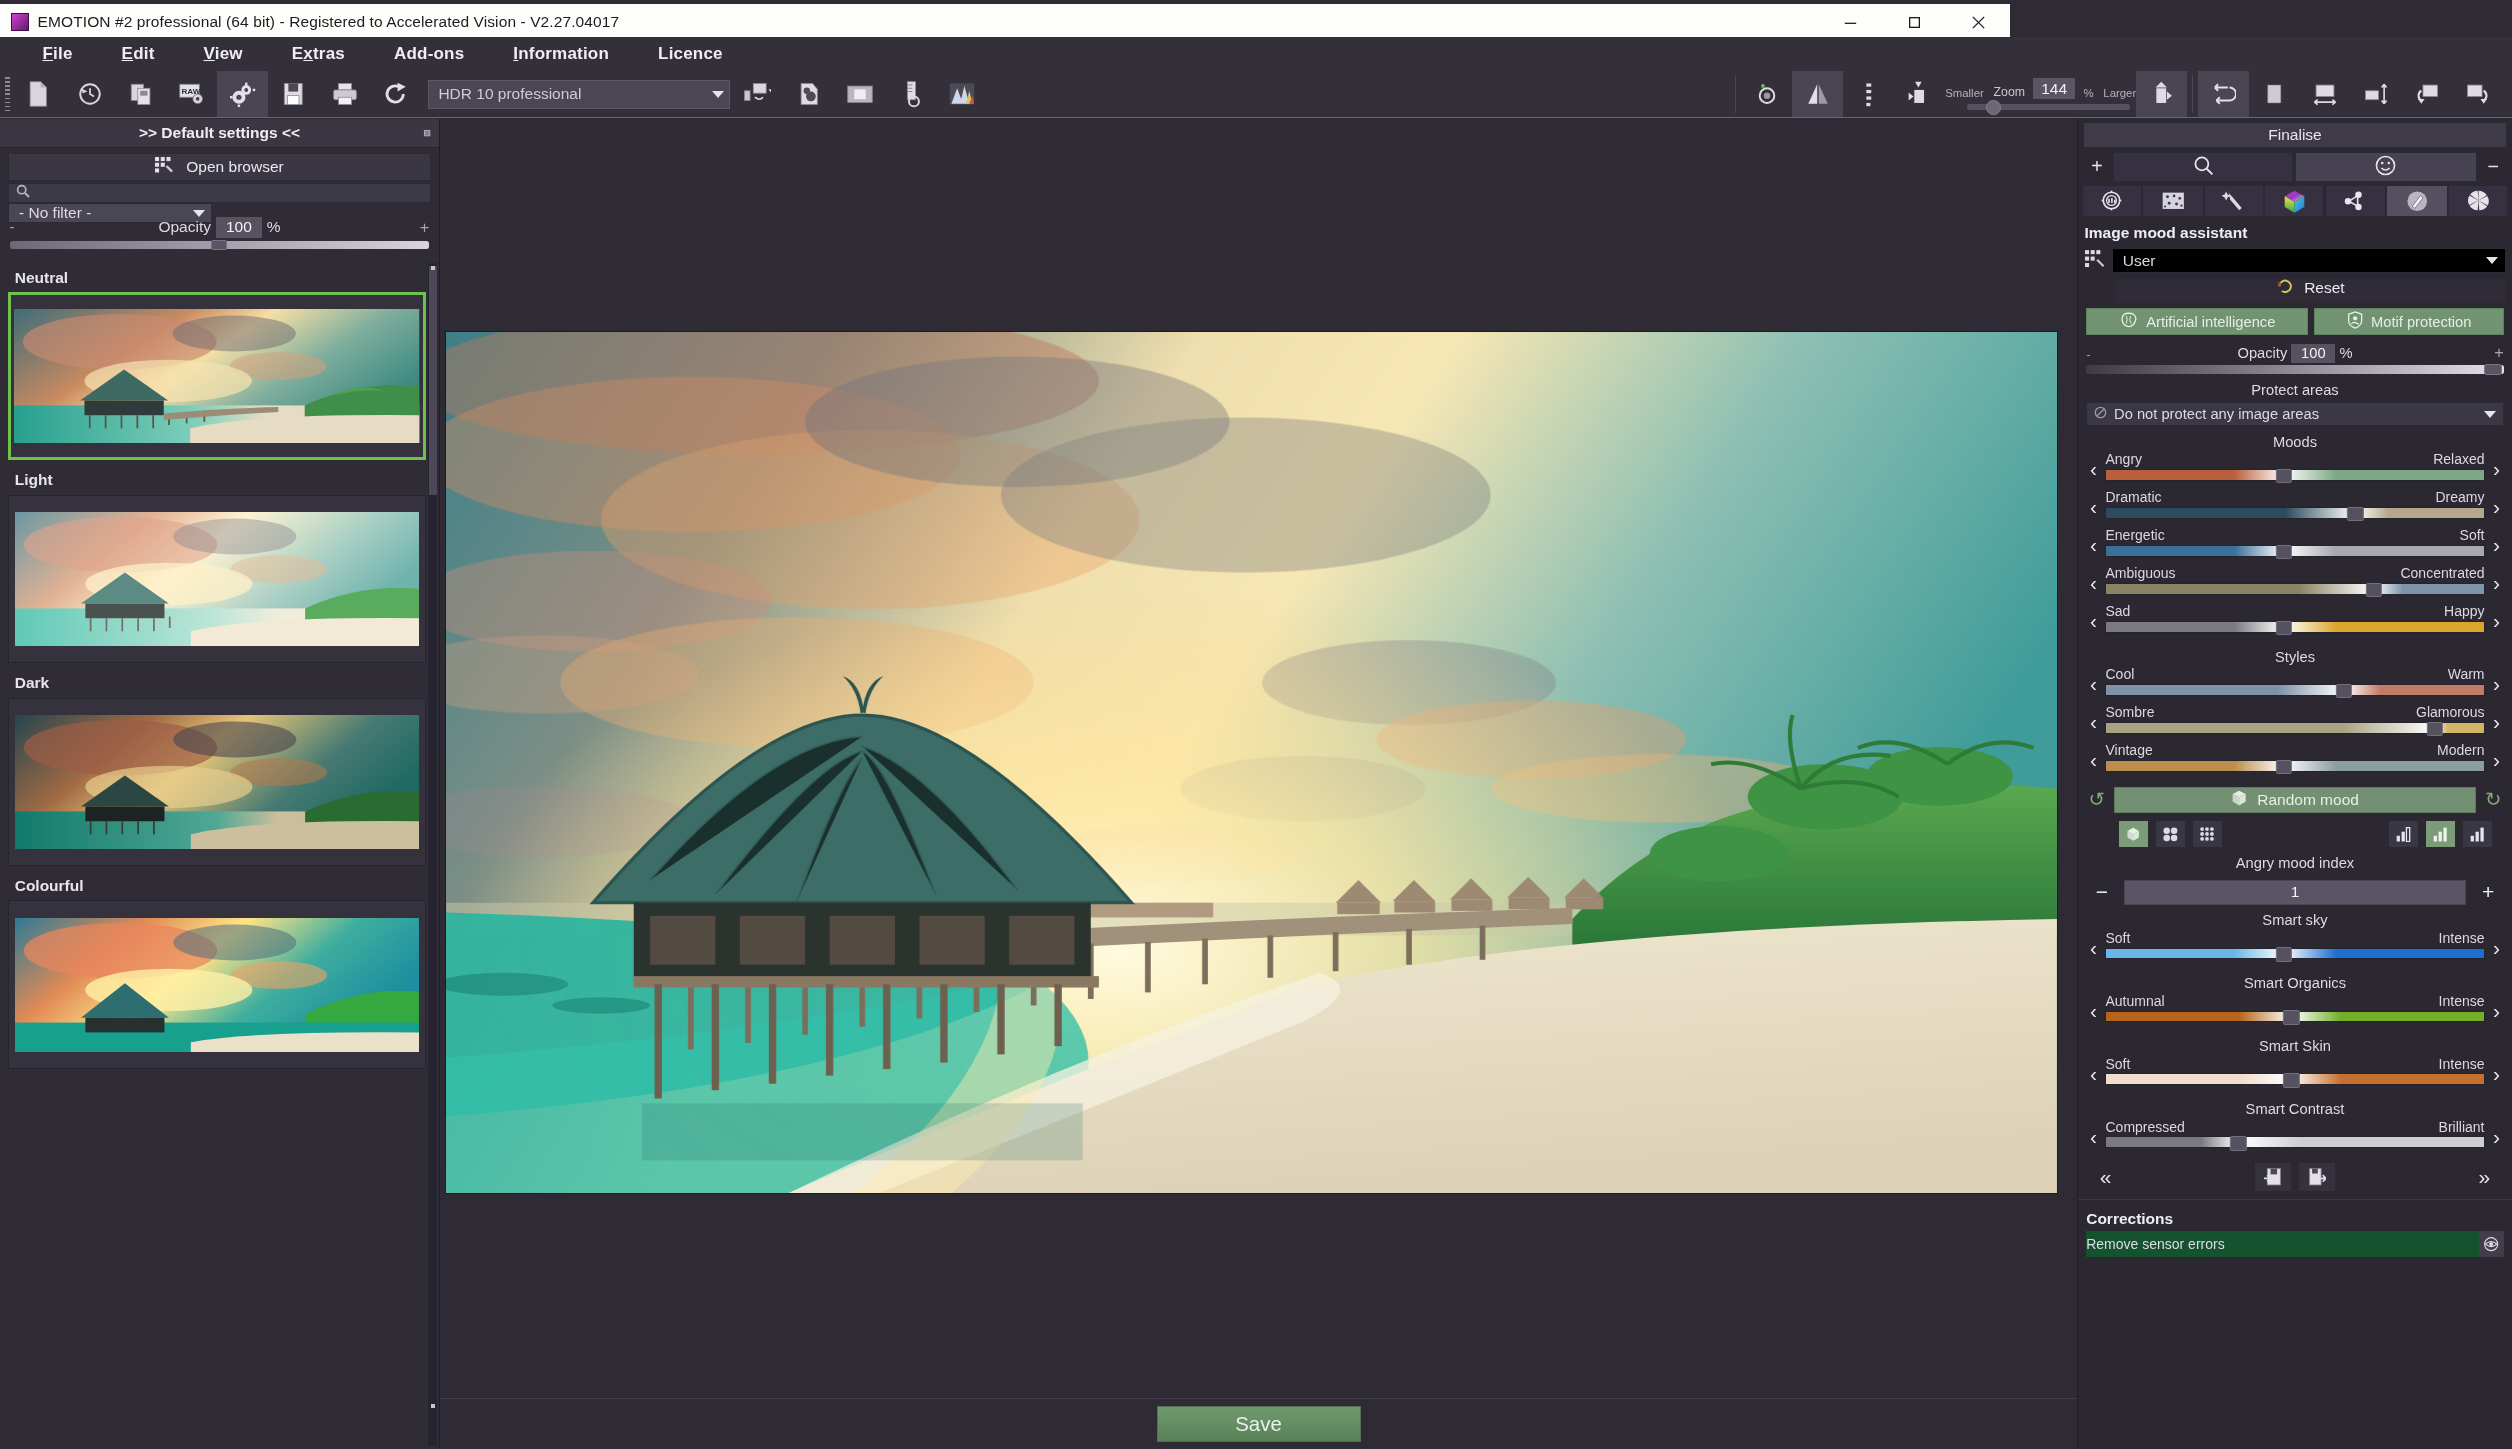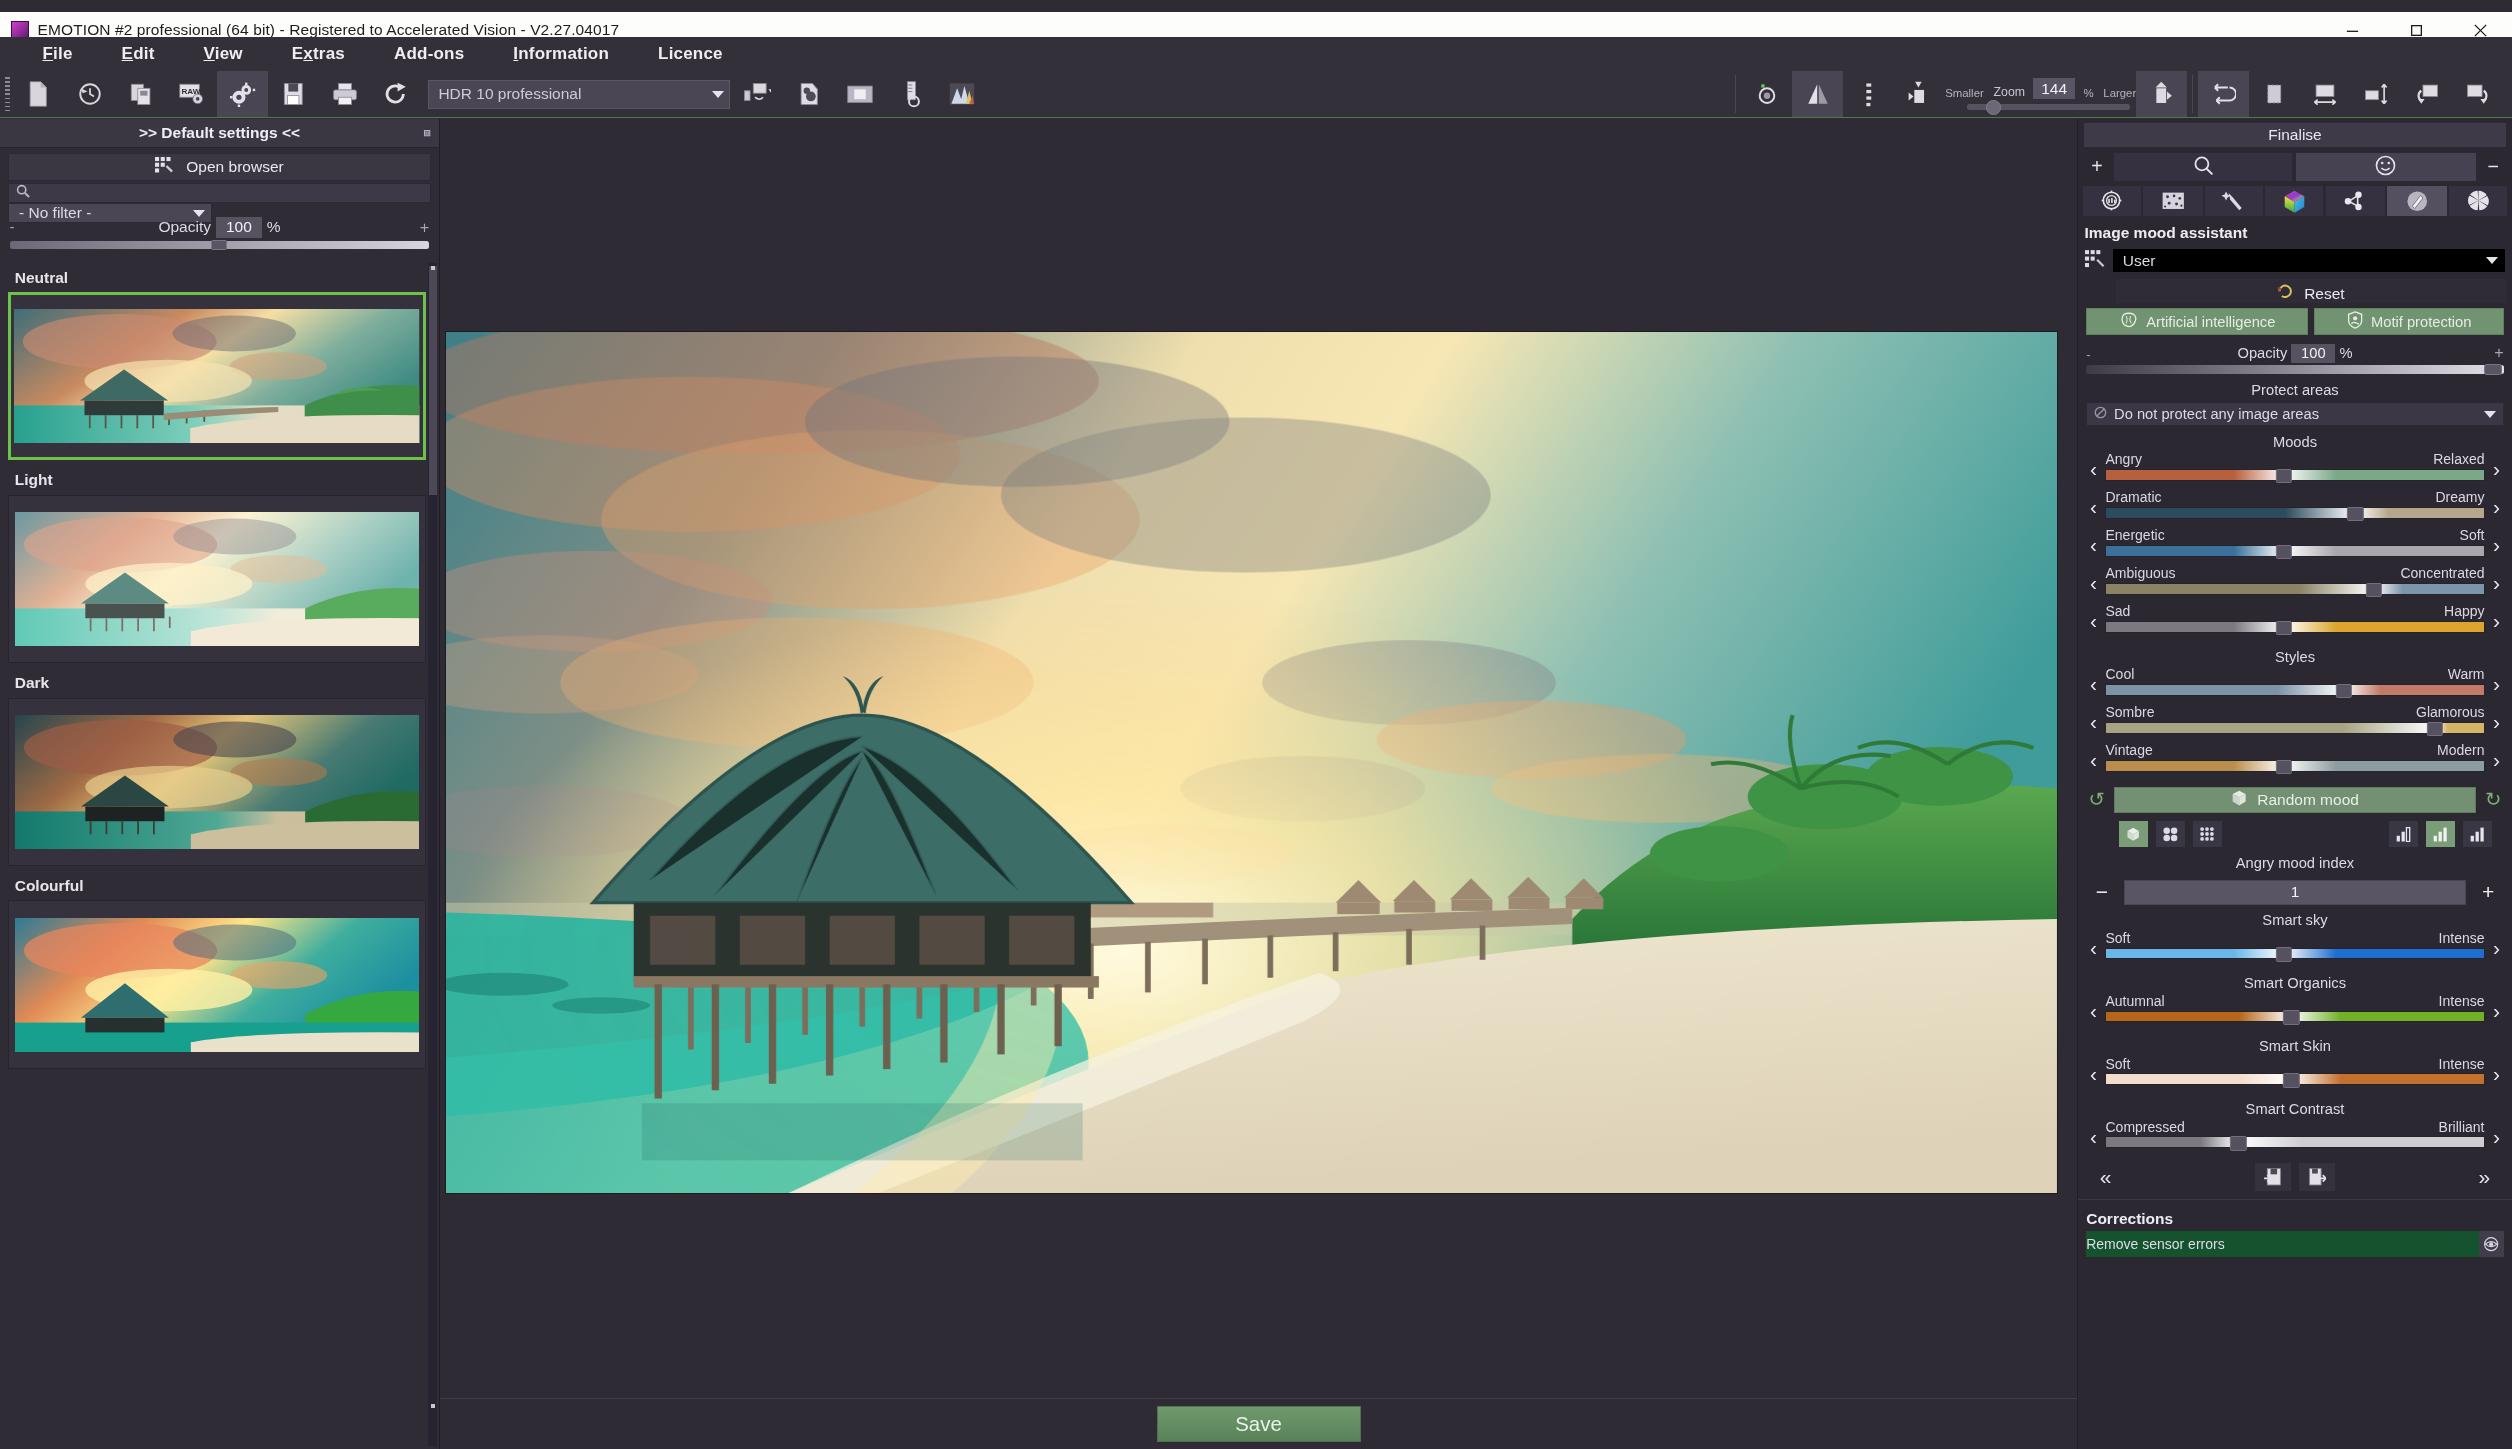--- a/index.html
+++ b/index.html
@@ -7,21 +7,21 @@
     width: 2512px; height: 1449px;
     background: #2a2730;
     font-family: "Liberation Sans", sans-serif;
     overflow: hidden;
     -webkit-font-smoothing: antialiased;
   }
   .app { position: relative; width: 2512px; height: 1449px; background: #2e2b34; }
 
   
   .titlebar {
-    position: absolute; left: 0; top: 12px; width: 2512px; height: 37px;
+    position: absolute; left: 0; top: 4px; width: 2010px; height: 37px;
     background: #fdfdfb; display: flex; align-items: center;
     border-bottom: 0.8px solid #c8c8c8;
   }
   .tb-logo {
     width: 18px; height: 18px; margin-left: 11.4px; margin-right: 8.2px;
     background: linear-gradient(135deg,#d43fd0,#8e2a97 60%,#5c1a66);
     border: 0.8px solid #3a1040; flex: 0 0 auto;
   }
   .tb-title { font-size: 15.5px; color: #1c1c1c; letter-spacing: 0.1px; }
   .tb-controls { margin-left: auto; display: flex; height: 100%; }
@@ -179,21 +179,21 @@
   .irow-btn { flex: 1 1 auto; background: #353140; display: flex; align-items: center; justify-content: center; }
   .irow-btn.on { background: #55505f; }
 
   .sect-title { font-size: 15.5px; font-weight: bold; color: #efedf3; padding: 8.2px 6.5px 4.1px 6.5px; }
   .userrow { display: flex; align-items: center; gap: 6.5px; padding: 0 6.5px; height: 28px; }
   .userrow .sel {
     flex: 1 1 auto; height: 24.5px; background: #000000; border: 0.8px solid #2b2935;
     display: flex; align-items: center; color: #ded9e6; font-size: 15.5px; padding-left: 9.8px;
   }
   .reset-btn {
-    margin: 4.1px 6.5px 0 38px; height: 24.5px; background: #2f2c37; display: flex; align-items: flex-end;
+    margin: 4.1px 6.5px 0 38px; height: 24.5px; background: #2f2c37; display: flex; align-items: flex-start;
     justify-content: center; gap: 11px; color: #ece9f1; font-size: 15.5px;
   }
   .aibar { display: flex; gap: 6.5px; padding: 4.9px 8.2px 0 8.2px; }
   .ai-btn {
     flex: 1 1 auto; height: 27px; background: #719371; border: 0.8px solid #5e815e;
     display: flex; align-items: center; justify-content: center; gap: 8.2px;
     color: #e4eee4; font-size: 14.7px;
   }
   .r-opacity { position: relative; margin: 8.2px 8.2px 0 8.2px; }
   .r-oprow { display: flex; align-items: center; justify-content: center; gap: 4.1px; height: 19.6px; }

